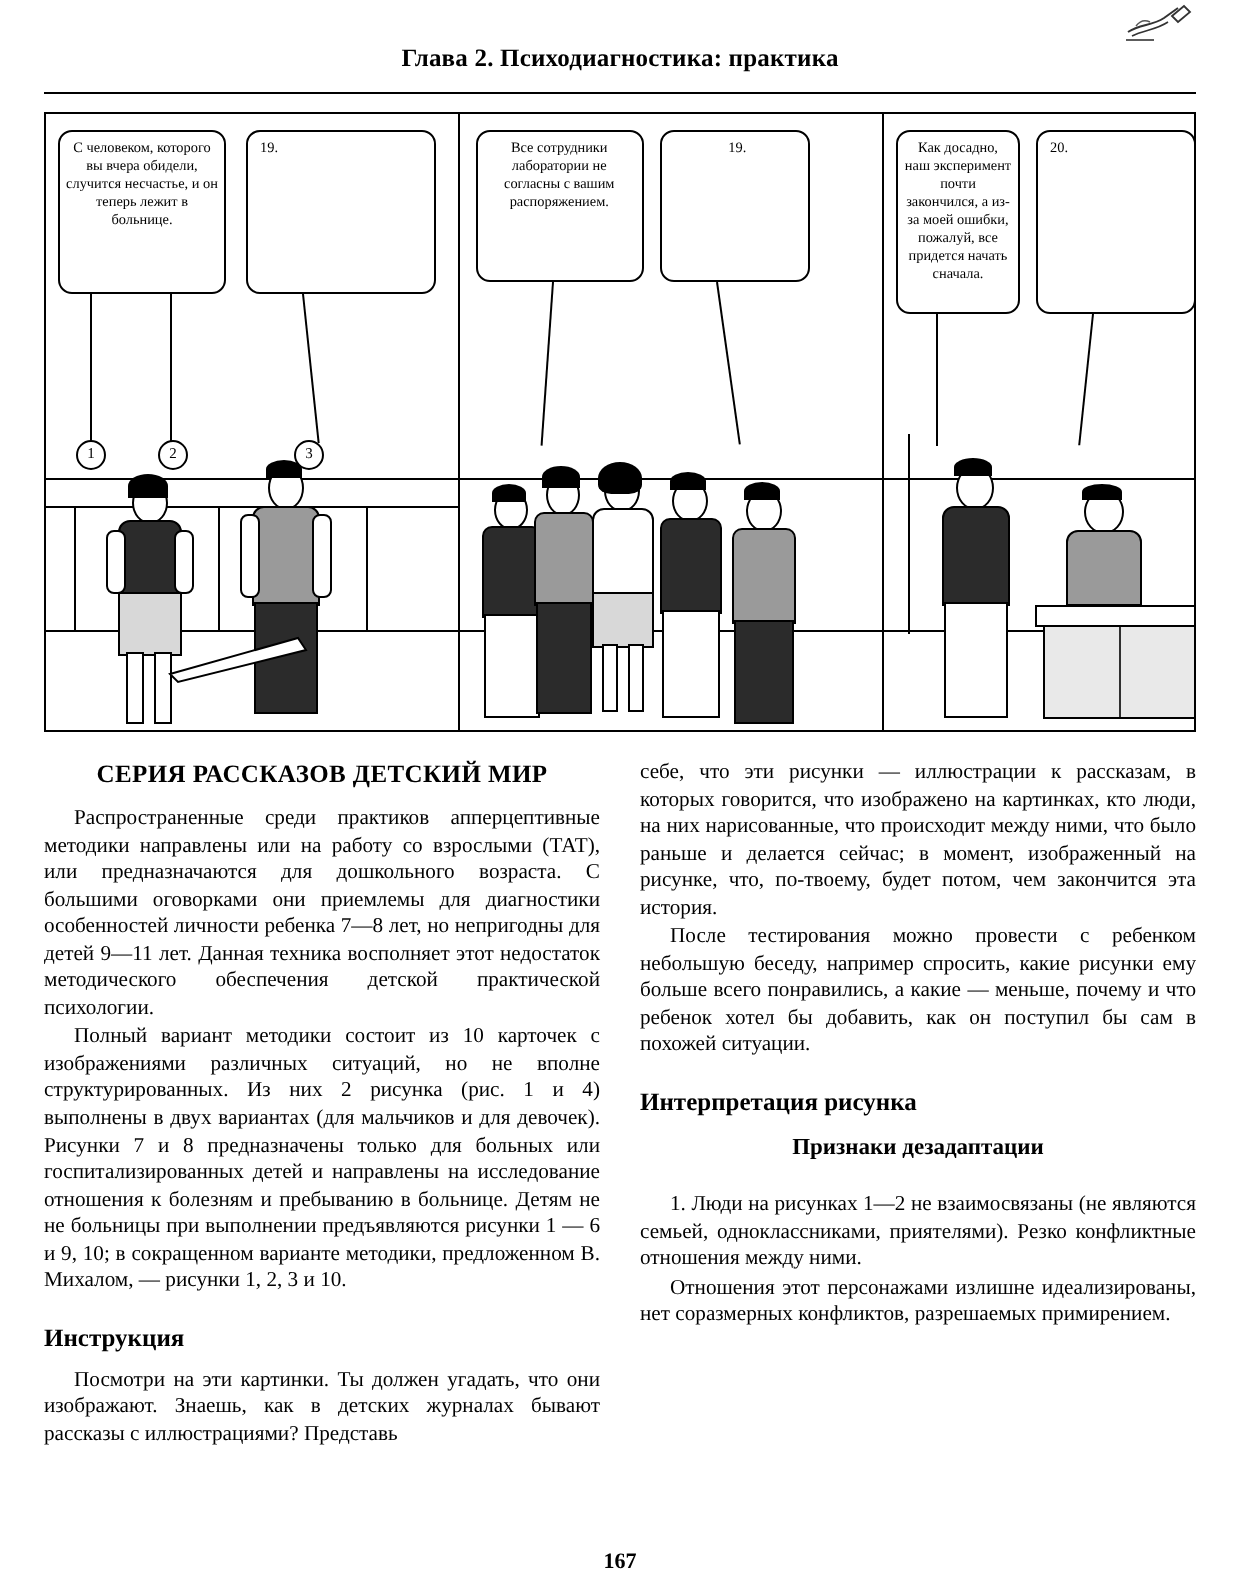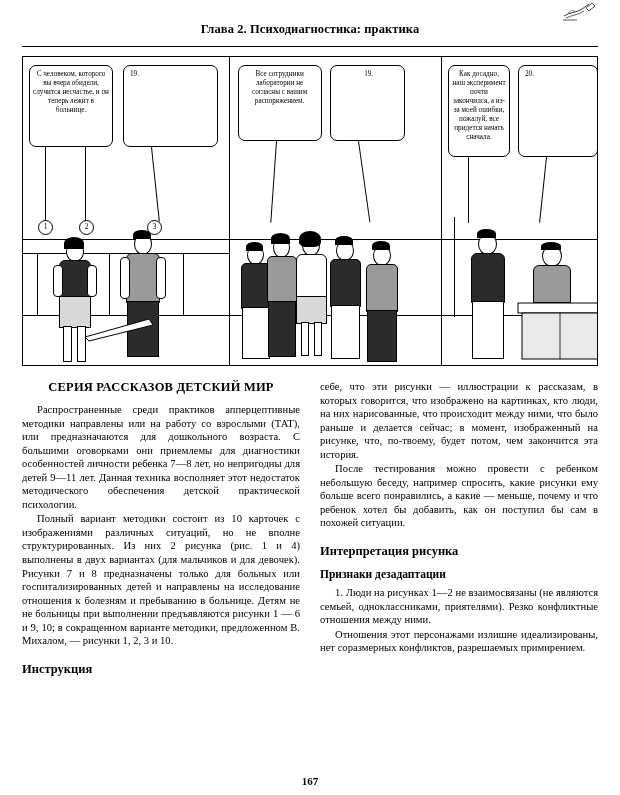--- a/index.html
+++ b/index.html
@@ -137,22 +137,22 @@
   h3.sub {
     font-size: 12.5px;
     font-weight: bold;
     text-align: left;
     margin: 14px 0 7px 0;
     font-family: "Liberation Serif", serif;
   }
   h3.subc {
     font-size: 11.5px;
     font-weight: bold;
-    text-align: left;
-    margin: 9px 0 6px 0;
+    text-align: center;
+    margin: 9px 0 16px 0;
     font-family: "Liberation Serif", serif;
   }
   p.par {
     margin: 0 0 1px 0;
     font-size: 10.6px;
     line-height: 1.28;
     text-align: justify;
     text-indent: 15px;
     font-family: "Liberation Serif", serif;
     hyphens: auto;
@@ -312,20 +312,21 @@
     </div>
   </div>
 
   <div class="body-cols">
 
     <div class="col">
       <h2 class="sec">СЕРИЯ РАССКАЗОВ ДЕТСКИЙ МИР</h2>
       <p class="par">Распространенные среди практиков апперцептивные методики направлены или на работу со взрослыми (ТАТ), или предназначаются для дошкольного возраста. С большими оговорками они приемлемы для диагностики особенностей личности ребенка 7—8 лет, но непригодны для детей 9—11 лет. Данная техника восполняет этот недостаток методического обеспечения детской практической психологии.</p>
       <p class="par">Полный вариант методики состоит из 10 карточек с изображениями различных ситуаций, но не вполне структурированных. Из них 2 рисунка (рис. 1 и 4) выполнены в двух вариантах (для мальчиков и для девочек). Рисунки 7 и 8 предназначены только для больных или госпитализированных детей и направлены на исследование отношения к болезням и пребыванию в больнице. Детям не не больницы при выполнении предъявляются рисунки 1 — 6 и 9, 10; в сокращенном варианте методики, предложенном В. Михалом, — рисунки 1, 2, 3 и 10.</p>
       <h3 class="sub">Инструкция</h3>
+      <p class="par">Посмотри на эти картинки. Ты должен угадать, что они изображают. Знаешь, как в детских журналах бывают рассказы с иллюстрациями? Представь</p>
     </div>
 
     <div class="col">
       <p class="par" style="text-indent:0;">себе, что эти рисунки — иллюстрации к рассказам, в которых говорится, что изображено на картинках, кто люди, на них нарисованные, что происходит между ними, что было раньше и делается сейчас; в момент, изображенный на рисунке, что, по-твоему, будет потом, чем закончится эта история.</p>
       <p class="par">После тестирования можно провести с ребенком небольшую беседу, например спросить, какие рисунки ему больше всего понравились, а какие — меньше, почему и что ребенок хотел бы добавить, как он поступил бы сам в похожей ситуации.</p>
       <h3 class="sub">Интерпретация рисунка</h3>
       <h3 class="subc">Признаки дезадаптации</h3>
       <p class="par">1. Люди на рисунках 1—2 не взаимосвязаны (не являются семьей, одноклассниками, приятелями). Резко конфликтные отношения между ними.</p>
       <p class="par">Отношения этот персонажами излишне идеализированы, нет соразмерных конфликтов, разрешаемых примирением.</p>
     </div>

